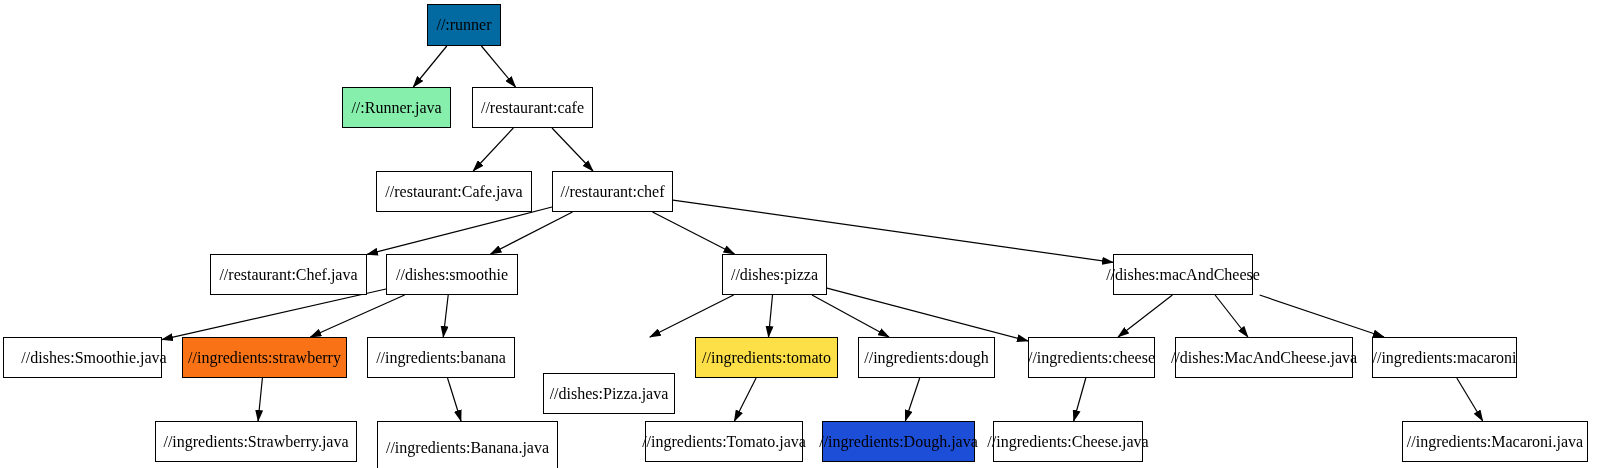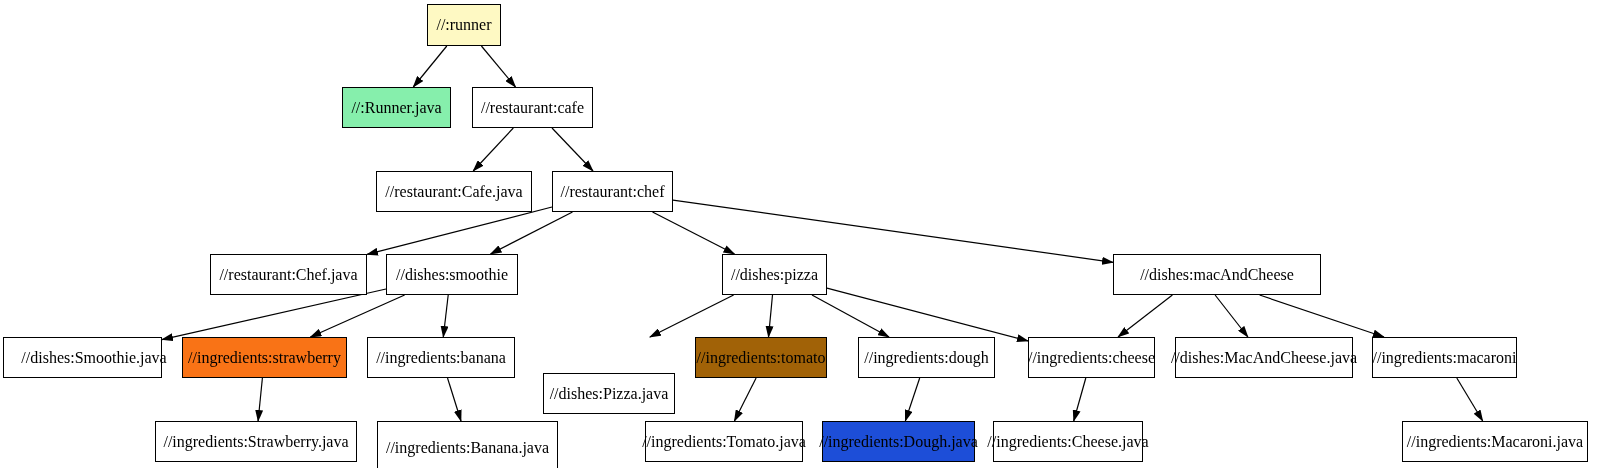--- a/index.html
+++ b/index.html
@@ -67,34 +67,34 @@
         <line x1="756.1" y1="378.0" x2="734.4" y2="421.0" stroke="#000000" stroke-width="1.2" marker-end="url(#arrowhead)"></line>
         <line x1="919.7" y1="378.0" x2="905.3" y2="421.0" stroke="#000000" stroke-width="1.2" marker-end="url(#arrowhead)"></line>
         <line x1="1085.8" y1="378.0" x2="1073.7" y2="421.0" stroke="#000000" stroke-width="1.2" marker-end="url(#arrowhead)"></line>
         <line x1="1172.4" y1="295.0" x2="1118.1" y2="337.0" stroke="#000000" stroke-width="1.2" marker-end="url(#arrowhead)"></line>
         <line x1="1215.1" y1="295.0" x2="1247.9" y2="337.0" stroke="#000000" stroke-width="1.2" marker-end="url(#arrowhead)"></line>
         <line x1="1259.6" y1="295.0" x2="1383.9" y2="337.0" stroke="#000000" stroke-width="1.2" marker-end="url(#arrowhead)"></line>
         <line x1="1456.8" y1="378.0" x2="1482.7" y2="421.0" stroke="#000000" stroke-width="1.2" marker-end="url(#arrowhead)"></line>
       </g>
   </svg>
   <div id="node-layer">
-      <div class="graph-node" style="left: 427px; top: 4px; width: 74px; height: 42px; background: #fef9c3; border-color: rgb(0, 0, 0); color: rgb(0, 0, 0); text-align: right;">//:runner</div>
+      <div class="graph-node" style="left: 427px; top: 4px; width: 74px; height: 42px; background: #0369a1; border-color: rgb(0, 0, 0); color: rgb(0, 0, 0); text-align: right;">//:runner</div>
       <div class="graph-node" style="left: 342px; top: 87px; width: 109px; height: 41px; background: #86efac; border-color: rgb(0, 0, 0); color: rgb(0, 0, 0);">//:Runner.java</div>
       <div class="graph-node" style="left: 472px; top: 87px; width: 121px; height: 41px; background: rgb(255, 255, 255); border-color: rgb(0, 0, 0); color: rgb(0, 0, 0);">//restaurant:cafe</div>
       <div class="graph-node" style="left: 376px; top: 171px; width: 156px; height: 41px; background: rgb(255, 255, 255); border-color: rgb(0, 0, 0); color: rgb(0, 0, 0);">//restaurant:Cafe.java</div>
       <div class="graph-node" style="left: 552px; top: 171px; width: 121px; height: 41px; background: rgb(255, 255, 255); border-color: rgb(0, 0, 0); color: rgb(0, 0, 0);">//restaurant:chef</div>
       <div class="graph-node" style="left: 210px; top: 254px; width: 157px; height: 41px; background: rgb(255, 255, 255); border-color: rgb(0, 0, 0); color: rgb(0, 0, 0);">//restaurant:Chef.java</div>
       <div class="graph-node" style="left: 386px; top: 254px; width: 132px; height: 41px; background: rgb(255, 255, 255); border-color: rgb(0, 0, 0); color: rgb(0, 0, 0);">//dishes:smoothie</div>
       <div class="graph-node" style="left: 722px; top: 254px; width: 105px; height: 41px; background: rgb(255, 255, 255); border-color: rgb(0, 0, 0); color: rgb(0, 0, 0);">//dishes:pizza</div>
-      <div class="graph-node" style="left: 1113px; top: 254px; width: 208px; height: 41px; background: rgb(255, 255, 255); border-color: rgb(0, 0, 0); color: rgb(0, 0, 0);">//dishes:macAndCheese</div>
+      <div class="graph-node" style="left: 1113px; top: 254px; width: 140px; height: 41px; background: rgb(255, 255, 255); border-color: rgb(0, 0, 0); color: rgb(0, 0, 0);">//dishes:macAndCheese</div>
       <div class="graph-node" style="left: 3px; top: 337px; width: 159px; height: 41px; background: rgb(255, 255, 255); border-color: rgb(0, 0, 0); color: rgb(0, 0, 0); padding-left: 23px;">//dishes:Smoothie.java</div>
       <div class="graph-node" style="left: 182px; top: 337px; width: 165px; height: 41px; background: #f97316; border-color: rgb(0, 0, 0); color: rgb(0, 0, 0);">//ingredients:strawberry</div>
       <div class="graph-node" style="left: 367px; top: 337px; width: 148px; height: 41px; background: rgb(255, 255, 255); border-color: rgb(0, 0, 0); color: rgb(0, 0, 0);">//ingredients:banana</div>
       <div class="graph-node" style="left: 543px; top: 337px; width: 132px; height: 41px; background: rgb(255, 255, 255); border-color: rgb(0, 0, 0); color: rgb(0, 0, 0); margin-top: 36px;">//dishes:Pizza.java</div>
-      <div class="graph-node" style="left: 695px; top: 337px; width: 132px; height: 41px; background: #a16207; border-color: rgb(0, 0, 0); color: rgb(0, 0, 0);">//ingredients:tomato</div>
+      <div class="graph-node" style="left: 695px; top: 337px; width: 143px; height: 41px; background: #fde047; border-color: rgb(0, 0, 0); color: rgb(0, 0, 0);">//ingredients:tomato</div>
       <div class="graph-node" style="left: 858px; top: 337px; width: 137px; height: 41px; background: rgb(255, 255, 255); border-color: rgb(0, 0, 0); color: rgb(0, 0, 0);">//ingredients:dough</div>
       <div class="graph-node" style="left: 1028px; top: 337px; width: 127px; height: 41px; background: rgb(255, 255, 255); border-color: rgb(0, 0, 0); color: rgb(0, 0, 0);">//ingredients:cheese</div>
       <div class="graph-node" style="left: 1175px; top: 337px; width: 178px; height: 41px; background: rgb(255, 255, 255); border-color: rgb(0, 0, 0); color: rgb(0, 0, 0);">//dishes:MacAndCheese.java</div>
       <div class="graph-node" style="left: 1372px; top: 337px; width: 145px; height: 41px; background: rgb(255, 255, 255); border-color: rgb(0, 0, 0); color: rgb(0, 0, 0);">//ingredients:macaroni</div>
       <div class="graph-node" style="left: 155px; top: 421px; width: 202px; height: 41px; background: rgb(255, 255, 255); border-color: rgb(0, 0, 0); color: rgb(0, 0, 0);">//ingredients:Strawberry.java</div>
       <div class="graph-node" style="left: 377px; top: 421px; width: 181px; height: 53px; background: rgb(255, 255, 255); border-color: rgb(0, 0, 0); color: rgb(0, 0, 0);">//ingredients:Banana.java</div>
       <div class="graph-node" style="left: 645px; top: 421px; width: 158px; height: 41px; background: rgb(255, 255, 255); border-color: rgb(0, 0, 0); color: rgb(0, 0, 0);">//ingredients:Tomato.java</div>
       <div class="graph-node" style="left: 822px; top: 421px; width: 153px; height: 41px; background: #1d4ed8; border-color: rgb(0, 0, 0); color: rgb(0, 0, 0);">//ingredients:Dough.java</div>
       <div class="graph-node" style="left: 993px; top: 421px; width: 150px; height: 41px; background: rgb(255, 255, 255); border-color: rgb(0, 0, 0); color: rgb(0, 0, 0);">//ingredients:Cheese.java</div>
       <div class="graph-node" style="left: 1402px; top: 421px; width: 186px; height: 41px; background: rgb(255, 255, 255); border-color: rgb(0, 0, 0); color: rgb(0, 0, 0);">//ingredients:Macaroni.java</div>

